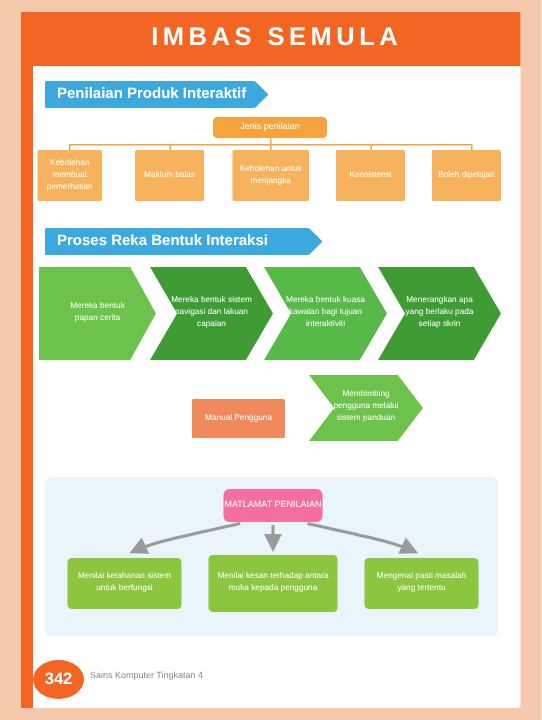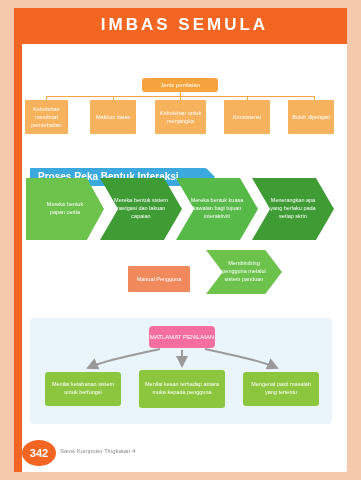--- a/index.html
+++ b/index.html
@@ -76,21 +76,21 @@
     position: absolute;
     right: -9px;
     top: 0;
     width: 0;
     height: 0;
     border-top: 9px solid transparent;
     border-bottom: 9px solid transparent;
     border-left: 9px solid #3ba9dd;
   }
   #banner1 { left: 30px; top: 54px; width: 140px; }
-  #banner2 { left: 30px; top: 168px; width: 176px; }
+  #banner2 { left: 30px; top: 152px; width: 176px; }
 
   
   .pill {
     position: absolute;
     background: #f5a33c;
     color: #ffffff;
     font-size: 6px;
     text-align: center;
     border-radius: 3px;
     display: flex;
@@ -230,20 +230,21 @@
 <div id="page">
 
   <div class="page-white"></div>
 
   <div class="title-bar">
     <div class="title-text">IMBAS  SEMULA</div>
   </div>
 
   <div class="left-strip"></div>
 
+  <div class="section-banner" id="banner1">Penilaian Produk Interaktif</div>
 
   <div class="pill" id="pill-jenis">Jenis penilaian</div>
 
   <div class="conn" style="left:180px; top:92px; width:1px; height:5px;"></div>
   <div class="conn" style="left:46px; top:96px; width:268px; height:1px;"></div>
   <div class="conn" style="left:46px;  top:96px; width:1px; height:5px;"></div>
   <div class="conn" style="left:113px; top:96px; width:1px; height:5px;"></div>
   <div class="conn" style="left:180px; top:96px; width:1px; height:5px;"></div>
   <div class="conn" style="left:247px; top:96px; width:1px; height:5px;"></div>
   <div class="conn" style="left:314px; top:96px; width:1px; height:5px;"></div>

